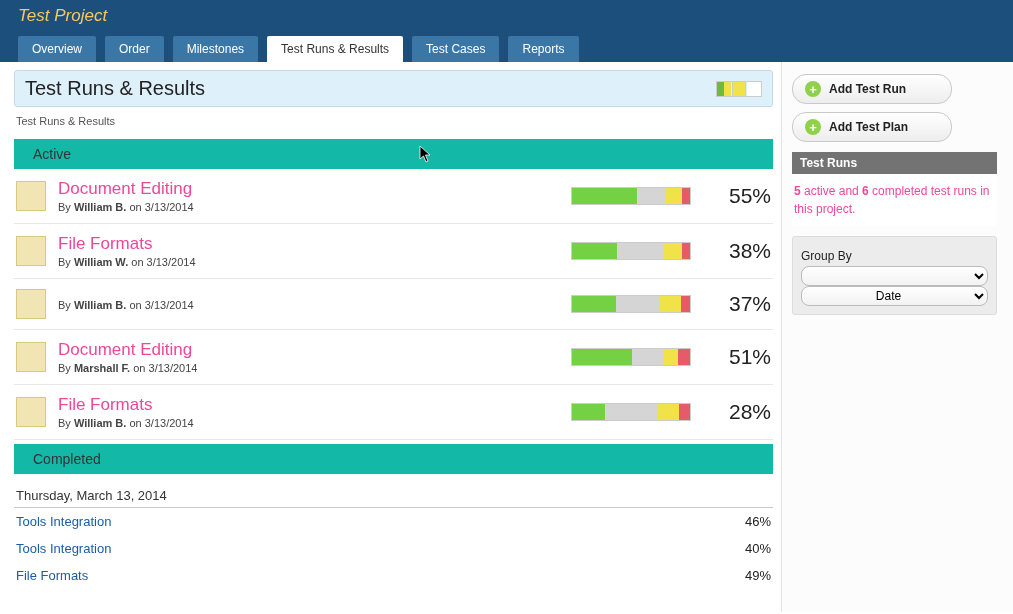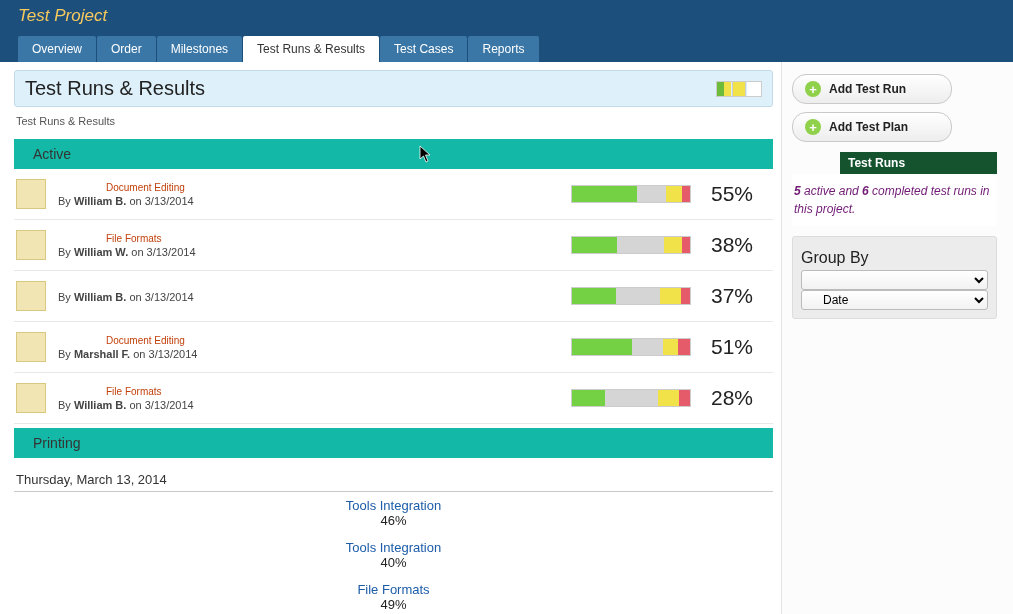--- a/index.html
+++ b/index.html
@@ -1,57 +1,57 @@
 <!DOCTYPE html>
 <html><head>
 <meta charset="utf-8">
 <style>
 * { box-sizing: border-box; margin: 0; padding: 0; }
 body { font-family: Arial, Helvetica, sans-serif; font-size: 13px; color: #333; background: #fff; }
 .header { background: #1d4f7d; padding: 6px 18px 0 18px; }
 .project-title { color: #f7c95c; font-size: 17px; font-weight: 400; padding: 0 0 10px 0; font-style: italic; }
-.tabs { display: flex; gap: 1px; }
+.tabs { display: flex; gap: 9px; }
 .tab { background: #3a77a7; color: #fff; padding: 6px 14px; font-size: 12px; cursor: pointer; border-radius: 2px 2px 0 0; }
 .tab.active { background: #fff; color: #333; }
 .page-body { display: flex; }
 .main-col { flex: 1; padding: 0 8px 12px 14px; min-width: 0; }
 .side-col { width: 232px; padding: 12px 16px 12px 10px; background: #fcfcfc; border-left: 1px solid #e5e5e5; min-height: 550px; }
 .page-title-bar { background: #def0fa; border: 1px solid #c3dbe8; border-radius: 3px; margin-top: 8px; padding: 6px 10px; display: flex; align-items: center; justify-content: space-between; }
 .page-title { font-size: 20px; font-weight: 400; color: #222; }
 .view-icons { display: flex; gap: 1px; border: 1px solid #ccc; }
 .view-icon { width: 14px; height: 14px; cursor: pointer; }
 .vi-grid { background: linear-gradient(to right,#6dbb3a 0 50%,#f2e24a 50% 100%); }
 .vi-list { background: #f2e24a; border-left:1px solid #ccc; border-right:1px solid #ccc;}
 .vi-detail { background: #fff; }
 .breadcrumb { font-size: 11px; color: #555; padding: 8px 2px; }
 .section-head { background: #14b8a6; border: 1px solid #14b8a6; padding: 6px 18px; font-size: 14px; color: #333; margin-top: 4px; }
 .run-row { display: flex; align-items: center; padding: 10px 2px; border-bottom: 1px solid #e8e8e8; }
 .run-check { width: 30px; height: 30px; background: #f1e6b3; border: 1px solid #d9c97f; margin-right: 12px; cursor: pointer; }
 .run-info { flex: 1; min-width: 0; }
-.run-name { color: #c2410c; font-size: 10px; cursor: pointer; margin-left: 48px; }
+.run-name { color: #ec4899; font-size: 17px; cursor: pointer; }
 .run-meta { font-size: 11px; color: #444; margin-top: 2px; }
 .run-meta b { font-weight: bold; }
 .run-bar-wrap { width: 120px; height: 18px; border: 1px solid #ccc; display: flex; margin-right: 20px; }
 .seg { height: 100%; }
 .s-green { background: #74d143; }
 .s-grey  { background: #d5d5d5; }
 .s-yellow{ background: #f2e24a; }
 .s-red   { background: #e55b6a; }
-.run-pct { width: 60px; font-size: 21px; color: #222; font-weight: 400; }
+.run-pct { width: 60px; text-align: right; font-size: 21px; color: #222; font-weight: 400; }
 .completed-date { font-size: 13px; color: #333; padding: 8px 2px 4px 2px; border-bottom: 1px solid #c9c9c9; margin-top: 6px; }
-.completed-row { display: flex; align-items: center; padding: 6px 2px; font-size: 13px; flex-direction: column; }
+.completed-row { display: flex; align-items: center; padding: 6px 2px; font-size: 13px; }
 .completed-name { flex: 1; color: #1c5ca8; cursor: pointer; }
 .completed-pct { font-size: 13px; color: #222; }
 .side-btn { display: flex; align-items: center; width: 160px; padding: 6px 12px; margin-bottom: 8px; border: 1px solid #c9c9c9; border-radius: 14px; background: linear-gradient(#ffffff,#ededed); cursor: pointer; font-weight: bold; font-size: 12px; color: #222; }
 .plus-icon { width: 16px; height: 16px; border-radius: 50%; background: #8fd14a; color: #fff; display: flex; align-items: center; justify-content: center; font-size: 13px; margin-right: 8px; font-weight: bold; }
-.side-panel-head { background: #14532d; color: #fff; font-weight: bold; font-size: 12px; padding: 4px 8px; margin-top: 10px; margin-left: 48px; }
-.side-panel-body { background: #fff; font-size: 12px; color: #701a75; padding: 8px 2px; line-height: 1.5; font-style: italic; }
+.side-panel-head { background: #737373; color: #fff; font-weight: bold; font-size: 12px; padding: 4px 8px; margin-top: 10px; }
+.side-panel-body { background: #fff; font-size: 12px; color: #ec4899; padding: 8px 2px; line-height: 1.5; }
 .filter-block { background: #ececec; border: 1px solid #dcdcdc; border-radius: 3px; padding: 8px; margin-top: 10px; }
-.filter-label { font-size: 16px; color: #222; margin-bottom: 3px; margin-top: 4px; }
-.filter-select { width: 100%; height: 20px; border: 1px solid #bbb; border-radius: 3px; background: linear-gradient(#ffffff,#f2f2f2); font-size: 12px; padding: 0 17px; cursor: pointer; }
+.filter-label { font-size: 12px; color: #222; margin-bottom: 3px; margin-top: 4px; }
+.filter-select { width: 100%; height: 20px; border: 1px solid #bbb; border-radius: 8px; background: linear-gradient(#ffffff,#f2f2f2); font-size: 12px; padding: 0 17px; cursor: pointer; text-align: center; }
 .cursor { position: absolute; left: 419px; top: 145px; font-size: 15px; color: #000; pointer-events: none; }
 </style>
 </head>
 <body>
 
 <div class="header">
   <div class="project-title">Test Project</div>
   <div class="tabs" id="tabs">
       <div class="tab">Overview</div>
       <div class="tab">Order</div>
@@ -140,21 +140,21 @@
           <div class="run-bar-wrap">
             <div class="seg s-green" style="width: 28%;"></div>
             <div class="seg s-grey" style="width: 45%;"></div>
             <div class="seg s-yellow" style="width: 18%;"></div>
             <div class="seg s-red" style="width: 9%;"></div>
           </div>
           <div class="run-pct">28%</div>
         </div>
       </div>
 
-    <div class="section-head">Printing</div>
+    <div class="section-head">Completed</div>
     <div class="completed-date">Thursday, March 13, 2014</div>
     <div id="completed-list">
         <div class="completed-row">
           <div class="completed-name">Tools Integration</div>
           <div class="completed-pct">46%</div>
         </div>
         <div class="completed-row">
           <div class="completed-name">Tools Integration</div>
           <div class="completed-pct">40%</div>
         </div>

